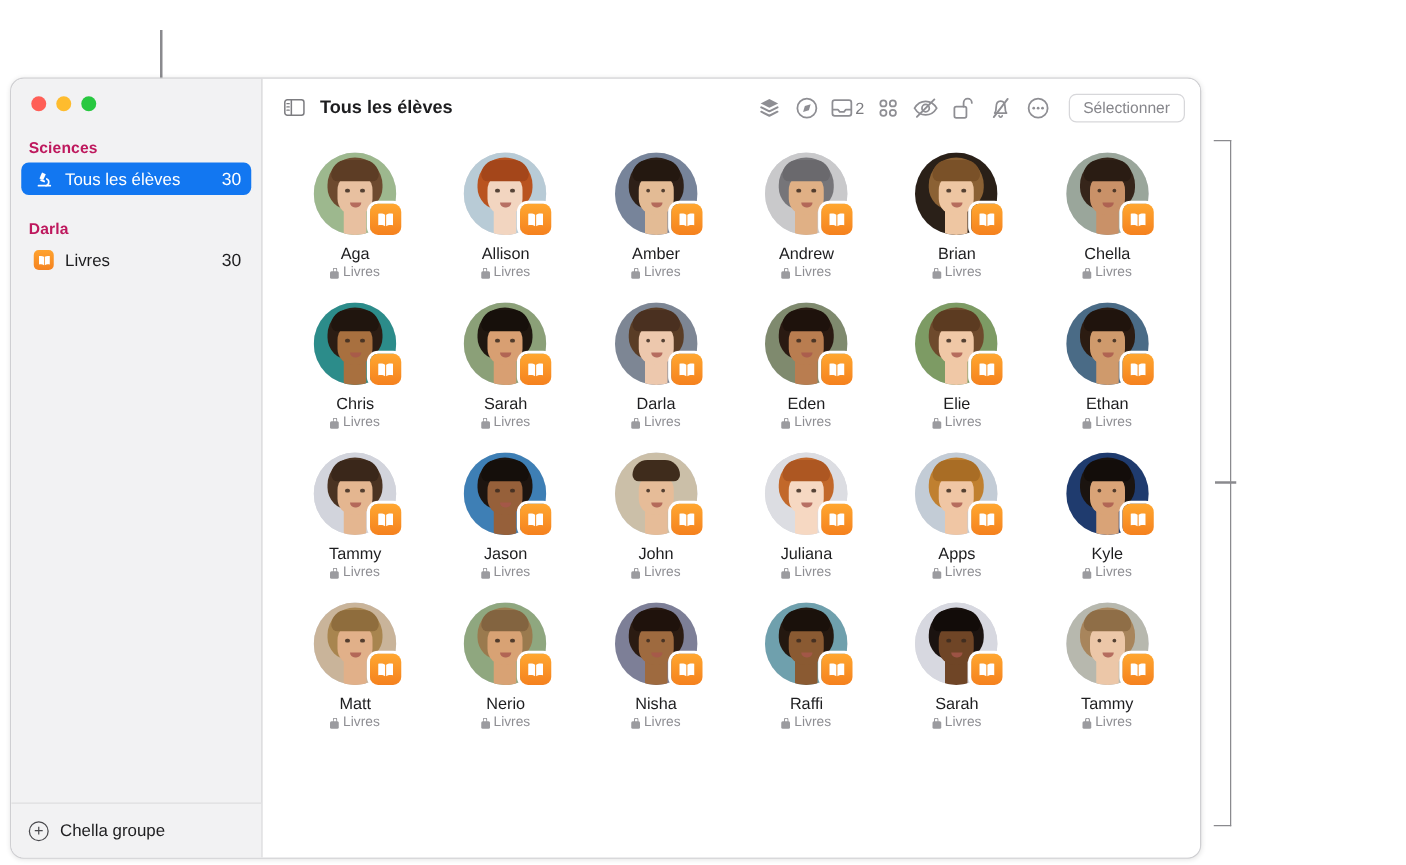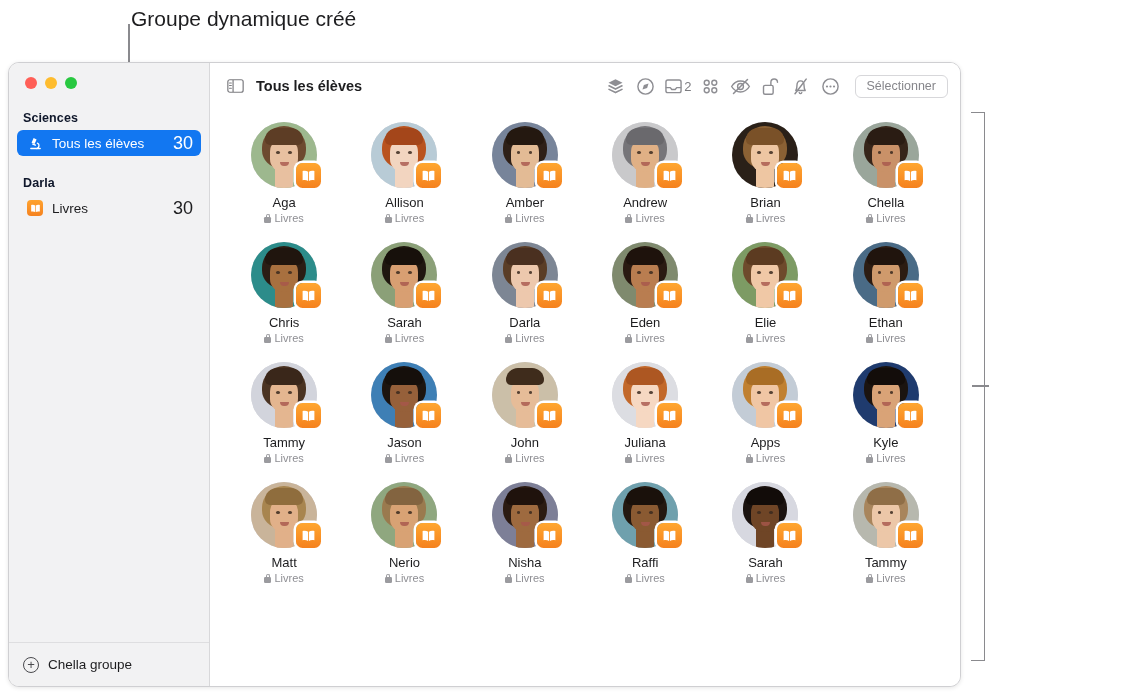--- a/index.html
+++ b/index.html
@@ -68,35 +68,35 @@
     flex-direction: column;
     position: relative;
   }
   #traffic { display: flex; gap: 8px; padding: 14px 0 0 16px; }
   .tl { width: 12px; height: 12px; border-radius: 50%; }
   .tl-red { background: #ff5f57; }
   .tl-yellow { background: #febc2e; }
   .tl-green { background: #28c840; }
 
   .sb-section {
-    font-size: 12.5px; font-weight: bold; color: #0f172a;
+    font-size: 12.5px; font-weight: bold; color: #be185d;
     padding: 0 0 0 14px; margin-top: 22px; margin-bottom: 5px;
     letter-spacing: 0.1px;
   }
   #apps-header { margin-top: 20px; }
 
   .sb-row {
     height: 26px; margin: 0 8px; border-radius: 6px;
     display: flex; align-items: center; padding: 0 8px 0 9px;
     font-size: 13.5px; color: #1d1d1f;
   }
   .sb-row.selected { background: #1277f1; color: #ffffff; }
   .sb-row .sb-icon { width: 18px; height: 18px; margin-right: 8px; display:flex; align-items:center; justify-content:center; flex-shrink:0;}
   .sb-row .sb-label { flex: 1; white-space: nowrap; overflow: hidden; }
-  .sb-row .sb-count { font-size: 18px; }
+  .sb-row .sb-count { font-size: 14px; }
   .sb-row.selected .sb-count { color: #ffffff; }
   .sb-row:not(.selected) .sb-count { color: #1d1d1f; }
 
   .books-icon-sq {
     width: 16px; height: 16px; border-radius: 4px;
     background: linear-gradient(180deg,#ffa32e,#f5821f);
     display: flex; align-items: center; justify-content: center;
   }
 
   #sidebar-spacer { flex: 1; }
@@ -214,21 +214,20 @@
     position: absolute; top: 0; left: 1.4px; width: 4.2px; height: 4.6px;
     border: 1.2px solid #9b9b9f; border-bottom: none;
     border-radius: 3px 3px 0 0;
   }
 </style>
 </head>
 <body>
 
 <div id="stage">
 
-  <div class="annot-text" id="annot-top">Groupe dynamique créé</div>
   <div class="leader" id="leader-top-v"></div>
 
   <div id="bracket"></div>
   <div id="bracket-stem"></div>
 
   <div id="window">
 
     <div id="sidebar">
       <div id="traffic">
         <div class="tl tl-red"></div>

